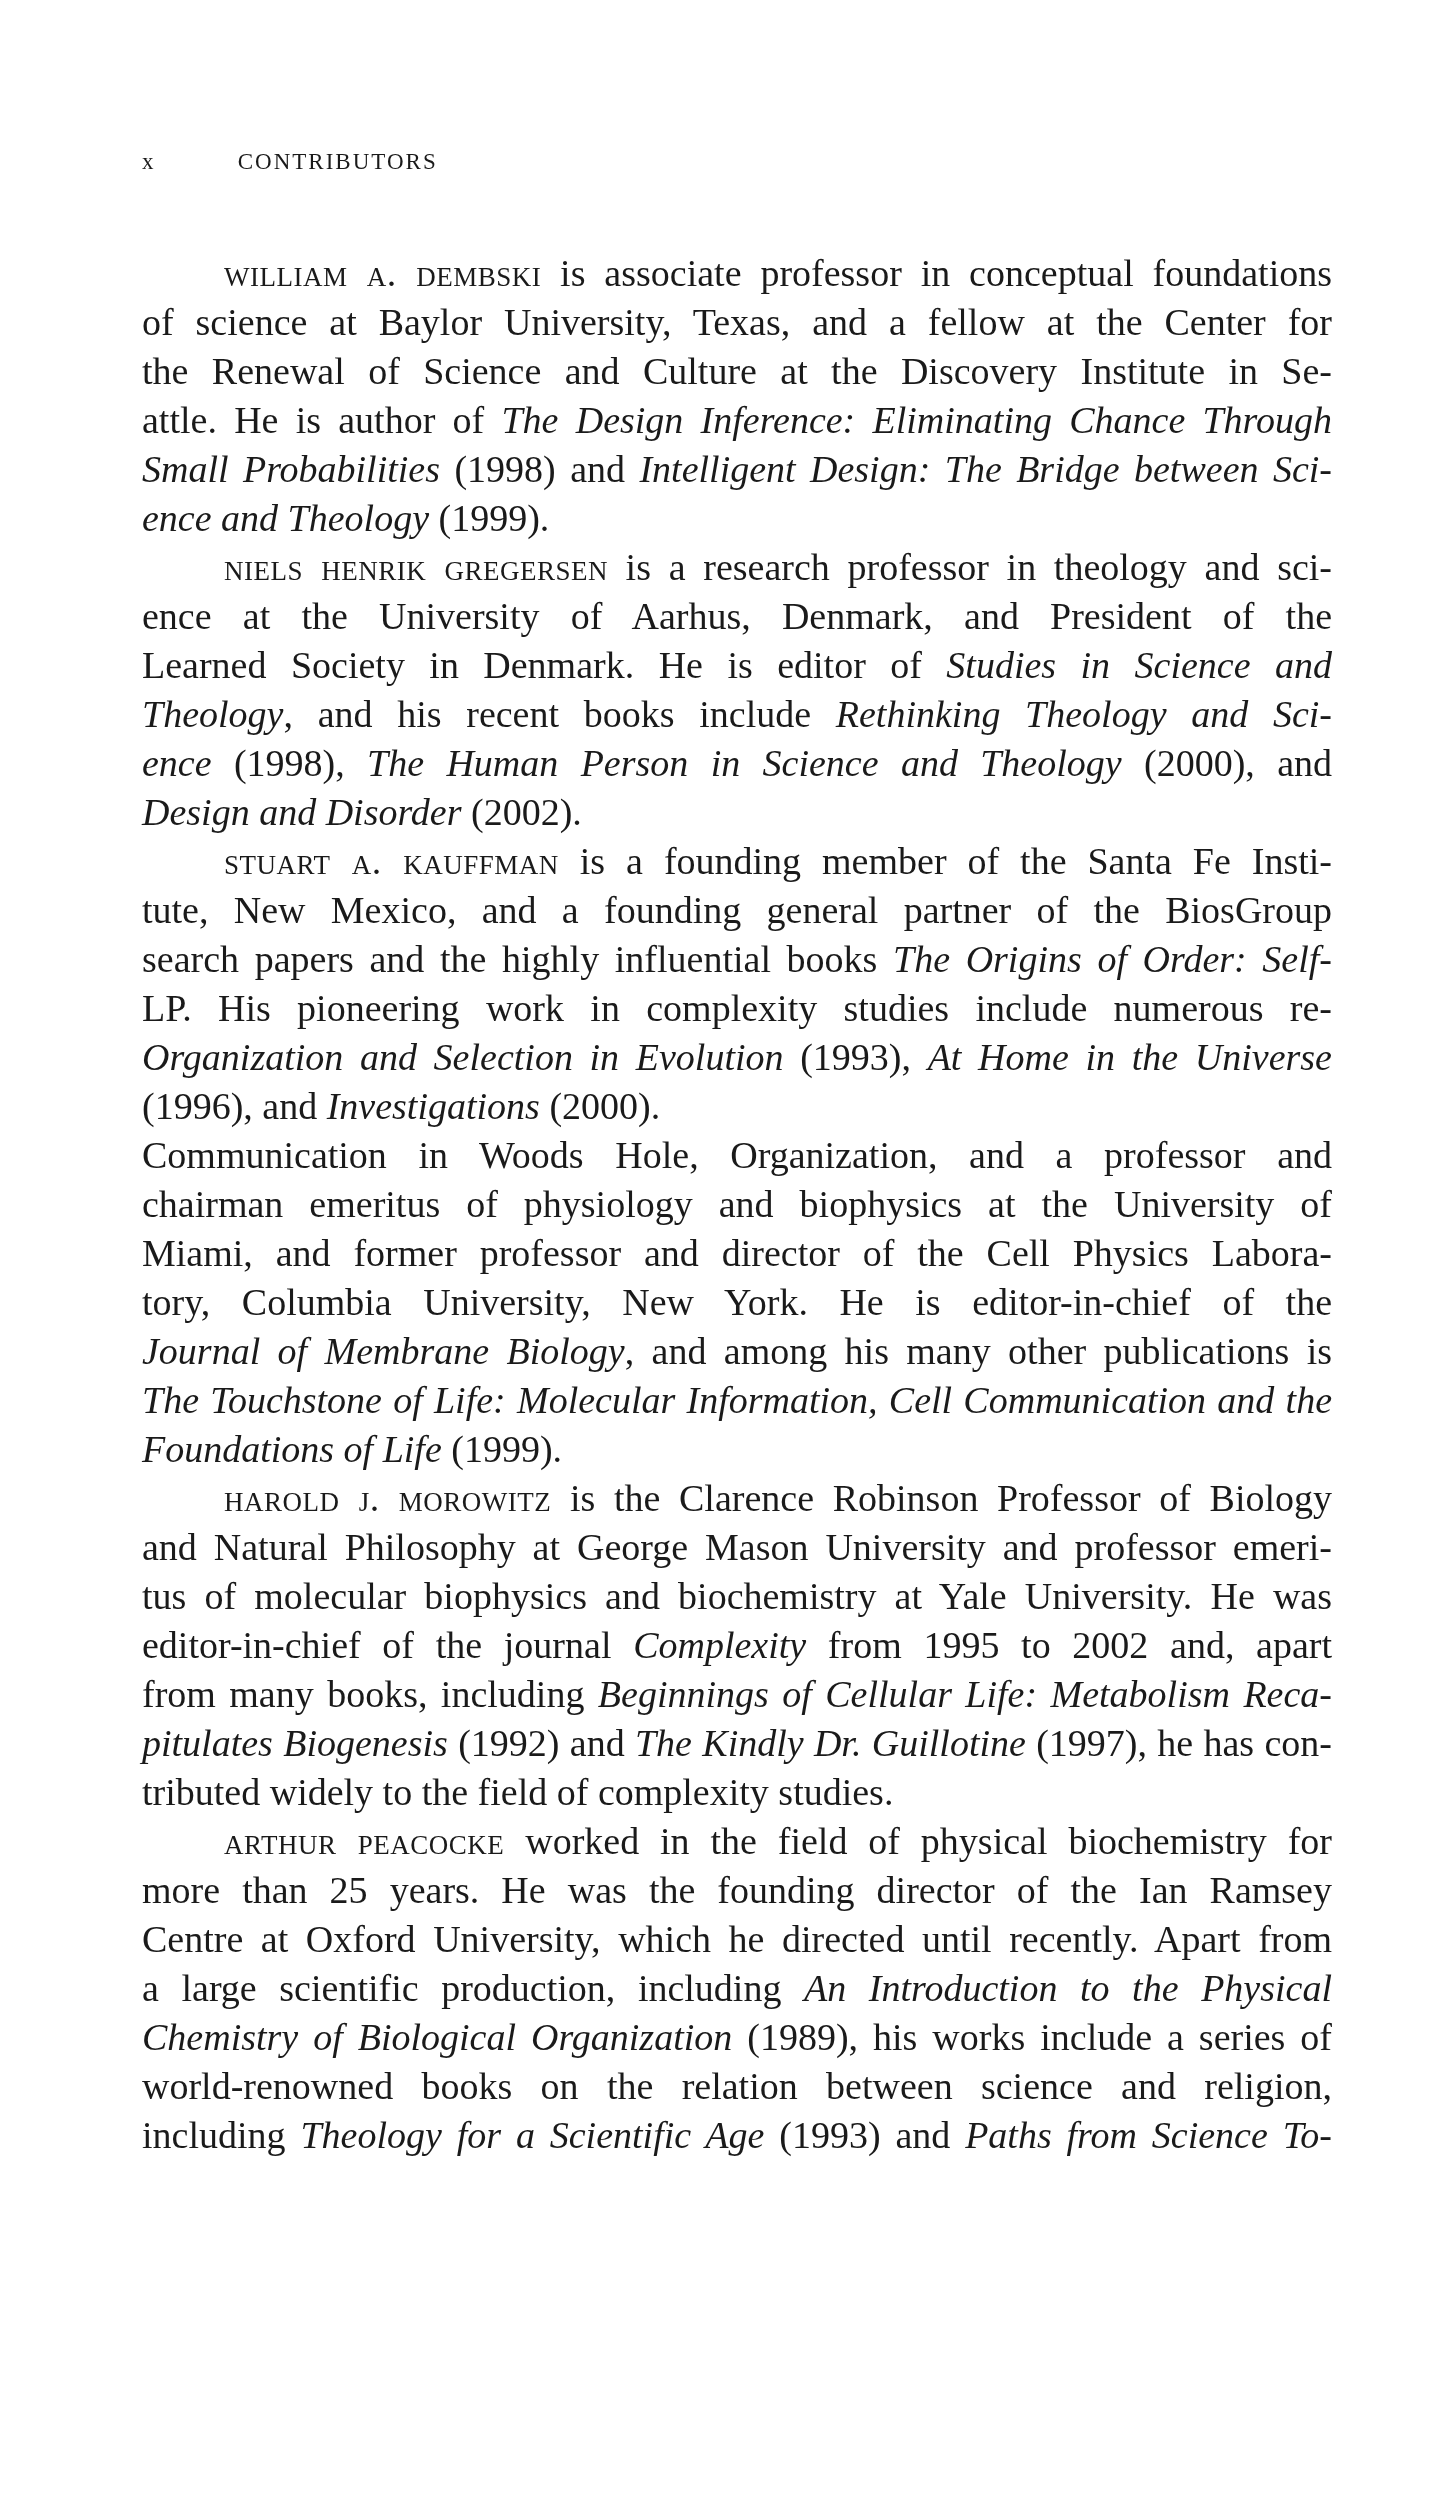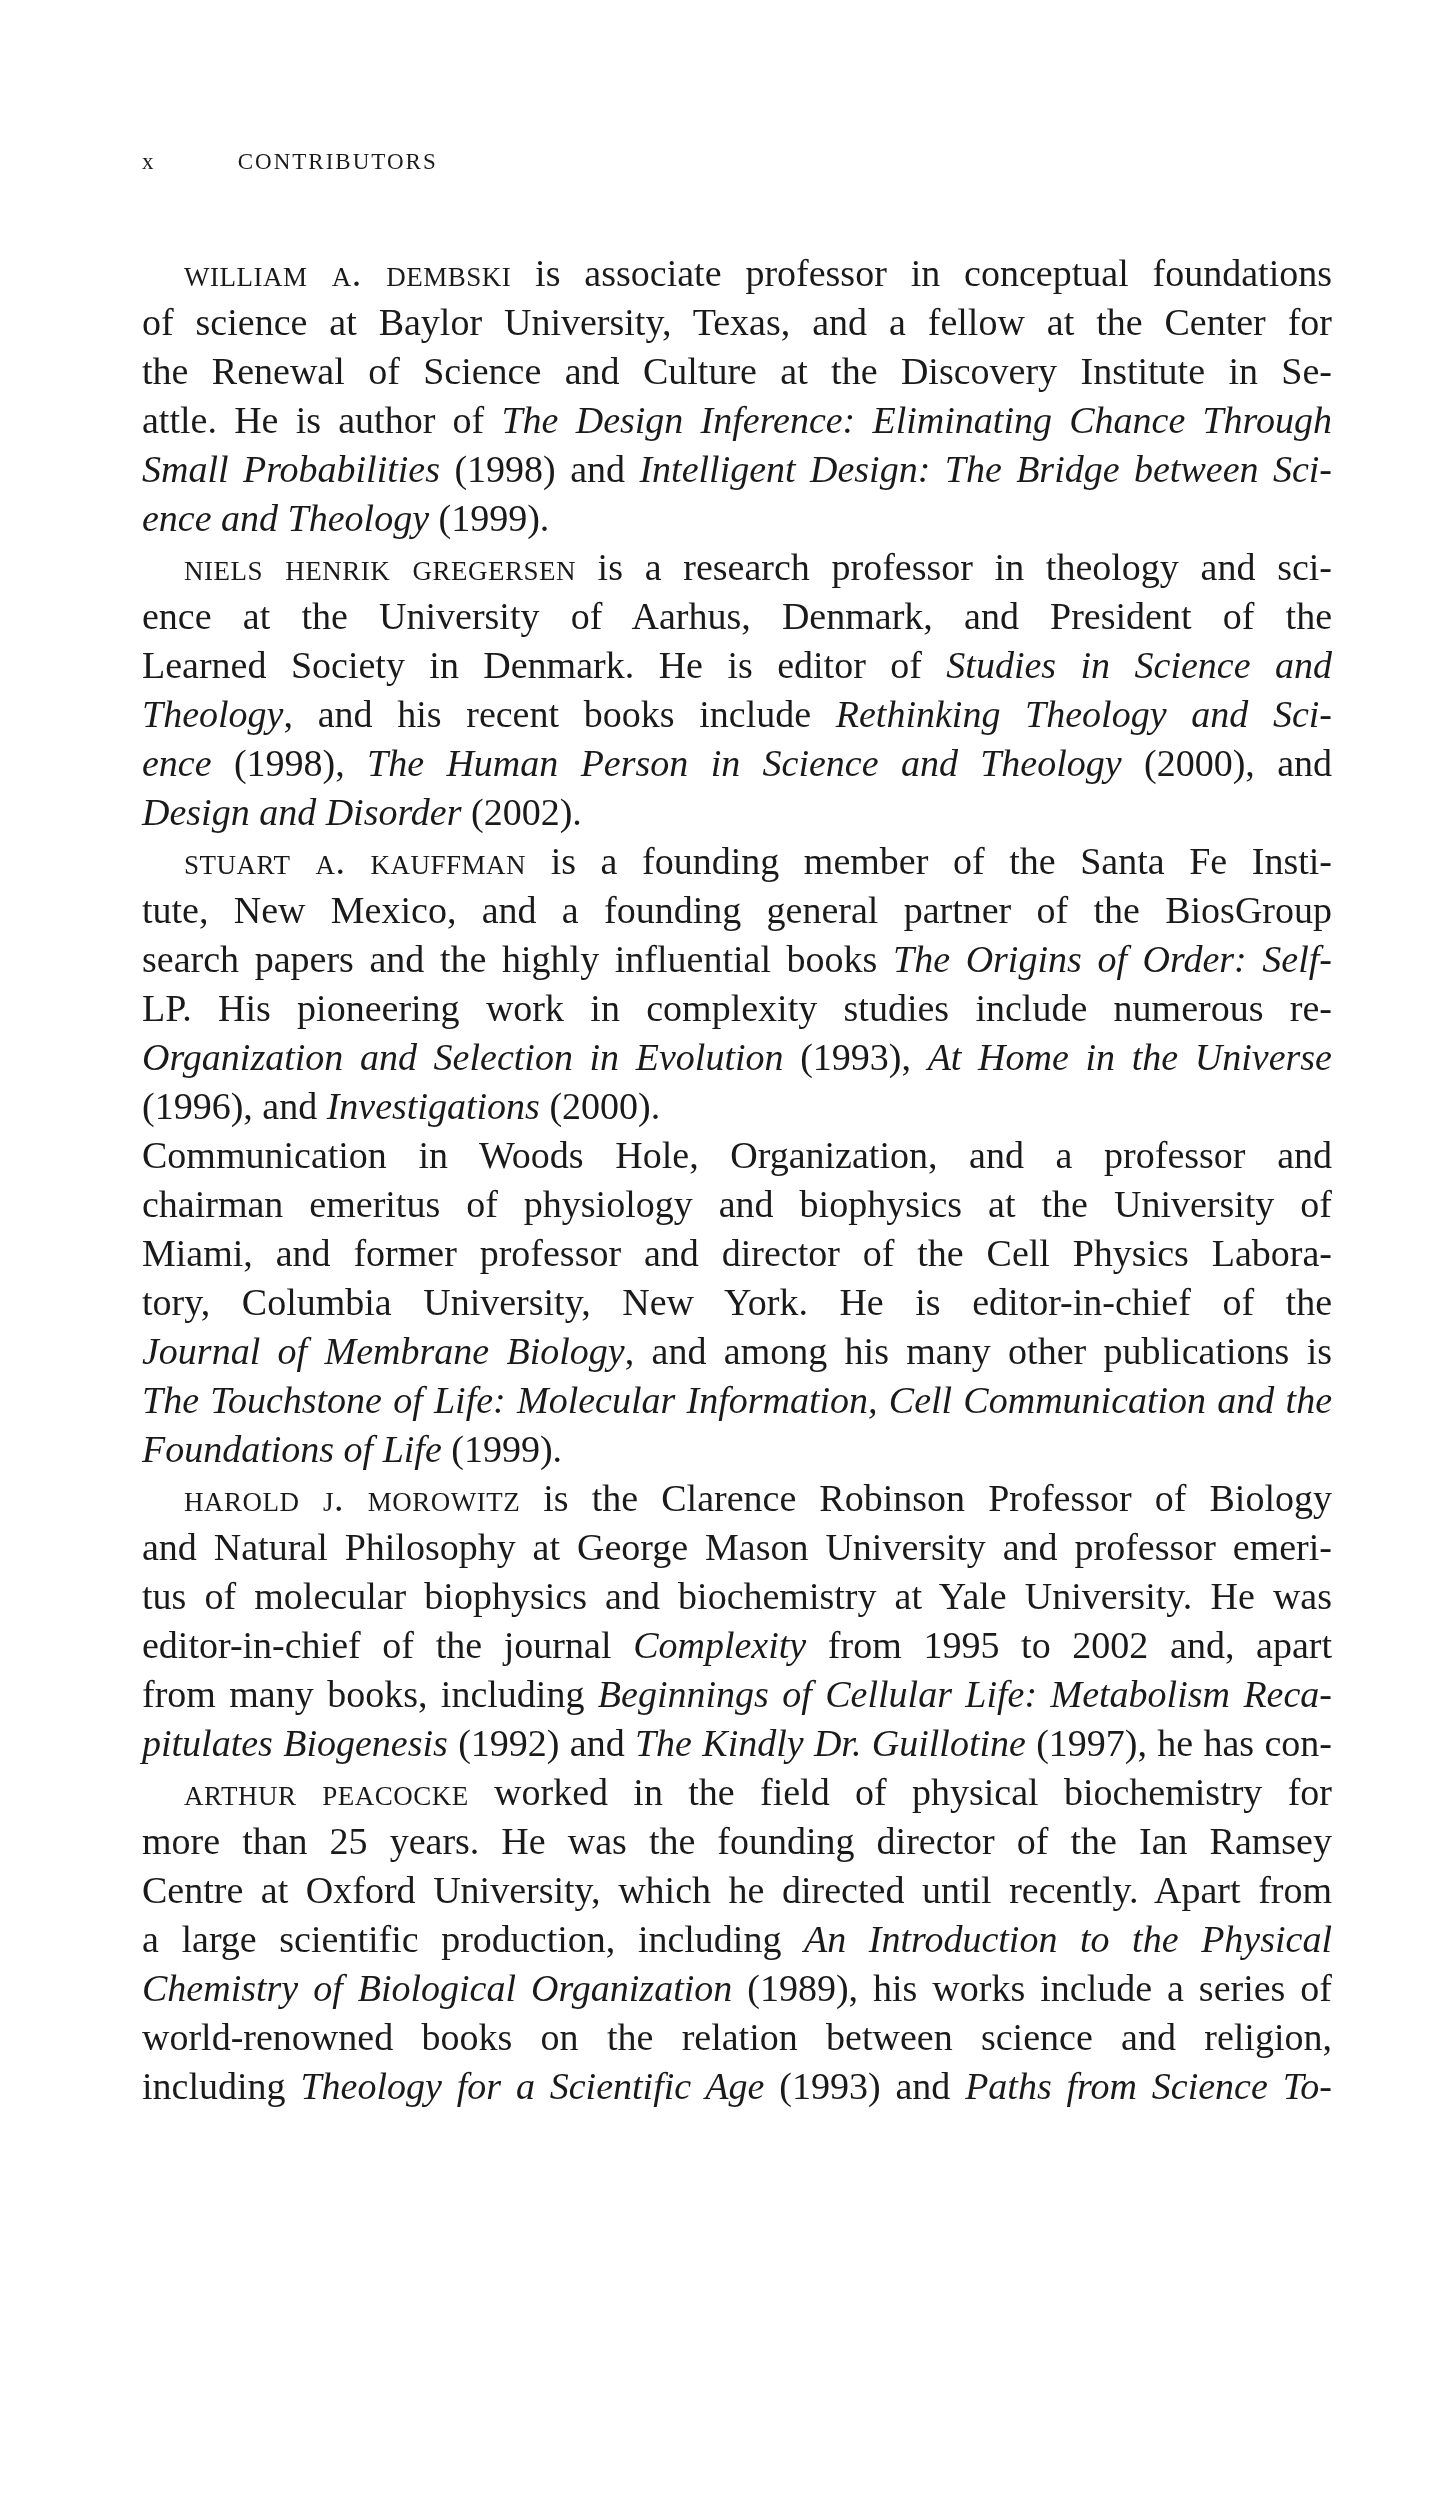--- a/index.html
+++ b/index.html
@@ -5,21 +5,21 @@
   html, body { margin:0; padding:0; background:#ffffff; }
   body { width:1451px; height:2508px; position:relative; overflow:hidden;
          font-family:"Liberation Serif","DejaVu Serif",serif; color:#1a1a1a; }
   .header { position:absolute; left:142px; top:149px; font-size:23px; letter-spacing:2px; }
   .header .folio { display:inline-block; width:88px; }
   .body { position:absolute; left:142px; top:249px; width:1190px; }
   .line { height:49px; line-height:49px; font-size:38px; white-space:nowrap;
           text-align:justify; text-align-last:justify; }
   .line.last { text-align-last:left; }
   .line.first { padding-left:42px; }
-  .sc { font-variant:small-caps; text-transform:lowercase; letter-spacing:0.5px; }
+  .sc { font-variant:small-caps; text-transform:lowercase; letter-spacing:0.5px;margin-left:40px; }
   i { font-style:italic;margin-top:15px; }
 </style>
 </head>
 <body>
 
 <div class="header">
   <span class="folio">x</span>
   <span>CONTRIBUTORS</span>
 </div>
 
@@ -57,20 +57,21 @@
       <div class="line"><i>The Touchstone of Life: Molecular Information, Cell Communication and the</i></div>
       <div class="line last"><i>Foundations of Life</i><span> (1999).</span></div>
     </div>
     <div>
       <div class="line first"><span class="sc">HAROLD J. MOROWITZ</span><span> is the Clarence Robinson Professor of Biology</span></div>
       <div class="line"><span>and Natural Philosophy at George Mason University and professor emeri-</span></div>
       <div class="line"><span>tus of molecular biophysics and biochemistry at Yale University. He was</span></div>
       <div class="line"><span>editor-in-chief of the journal </span><i>Complexity</i><span> from 1995 to 2002 and, apart</span></div>
       <div class="line"><span>from many books, including </span><i>Beginnings of Cellular Life: Metabolism Reca-</i></div>
       <div class="line"><i>pitulates Biogenesis</i><span> (1992) and </span><i>The Kindly Dr. Guillotine</i><span> (1997), he has con-</span></div>
+      <div class="line last"><span>tributed widely to the field of complexity studies.</span></div>
     </div>
     <div>
       <div class="line first"><span class="sc">ARTHUR PEACOCKE</span><span> worked in the field of physical biochemistry for</span></div>
       <div class="line"><span>more than 25 years. He was the founding director of the Ian Ramsey</span></div>
       <div class="line"><span>Centre at Oxford University, which he directed until recently. Apart from</span></div>
       <div class="line"><span>a large scientific production, including </span><i>An Introduction to the Physical</i></div>
       <div class="line"><i>Chemistry of Biological Organization</i><span> (1989), his works include a series of</span></div>
       <div class="line"><span>world-renowned books on the relation between science and religion,</span></div>
       <div class="line"><span>including </span><i>Theology for a Scientific Age</i><span> (1993) and </span><i>Paths from Science To-</i></div>
     </div>

